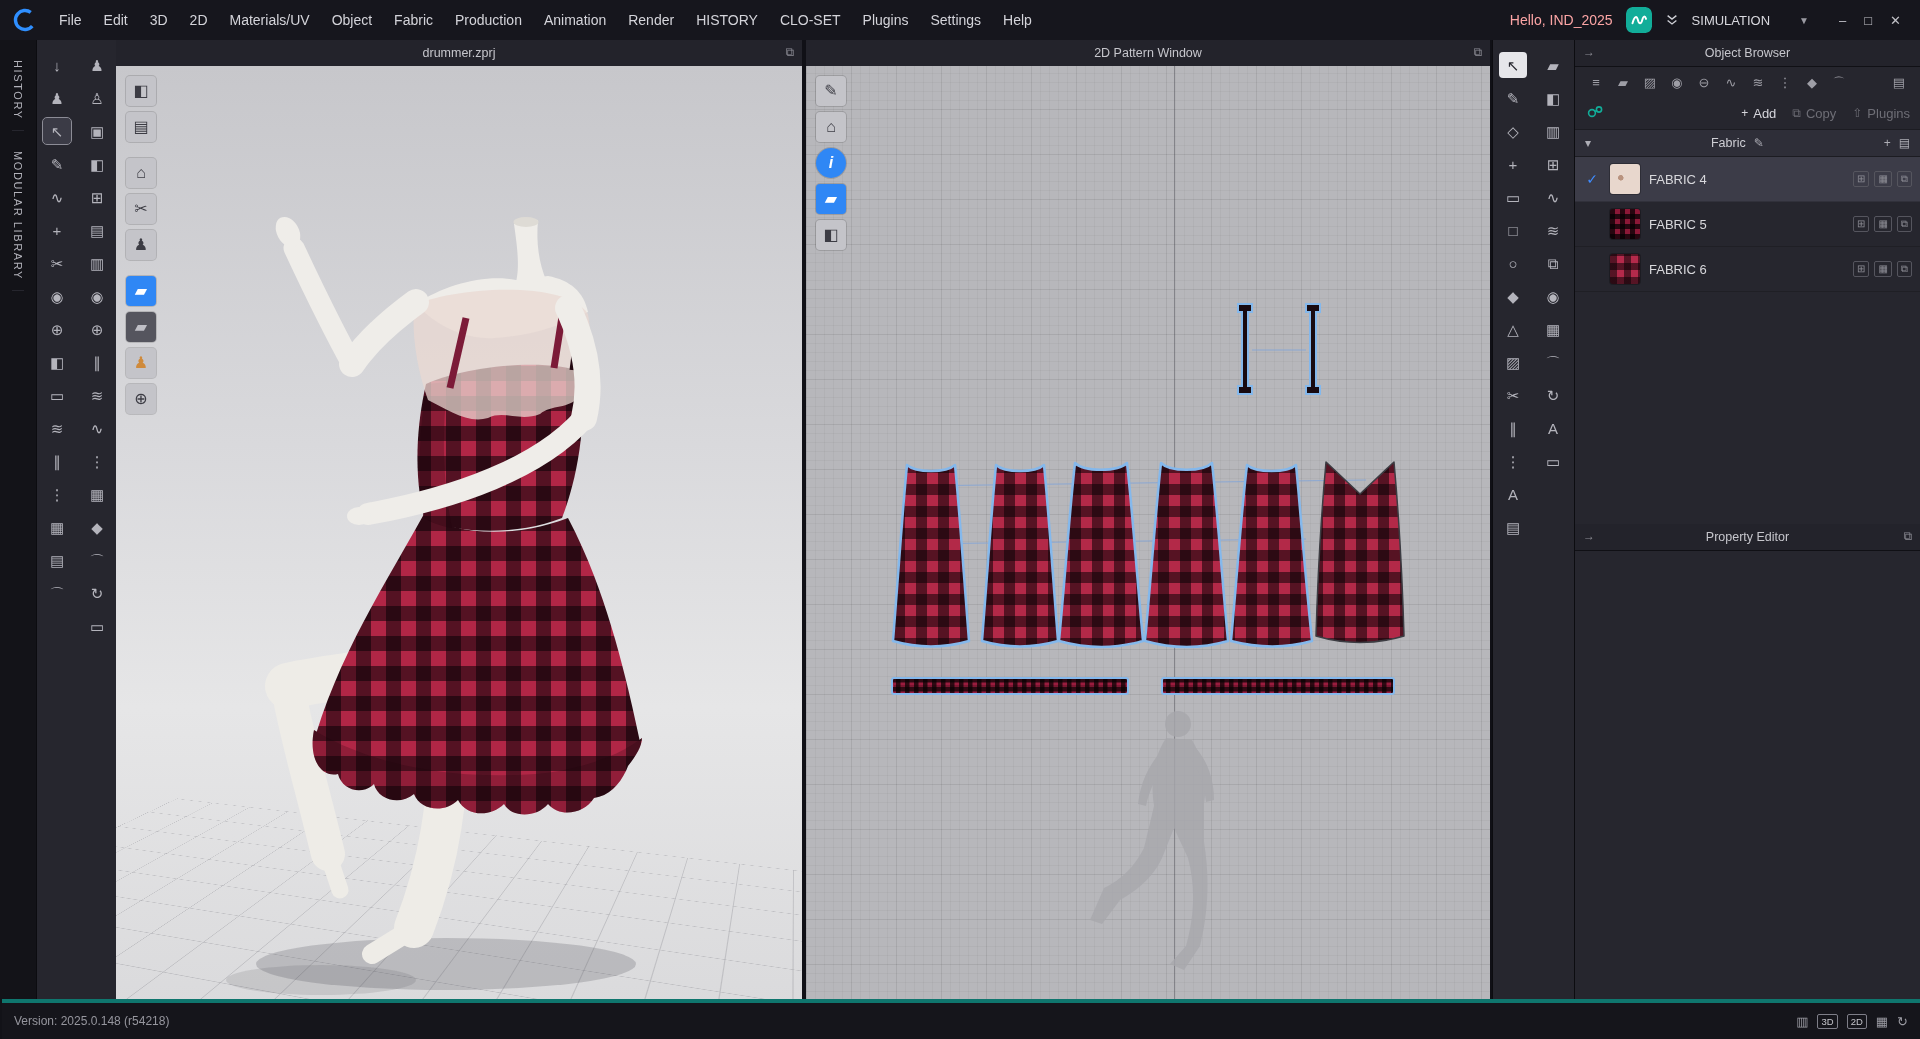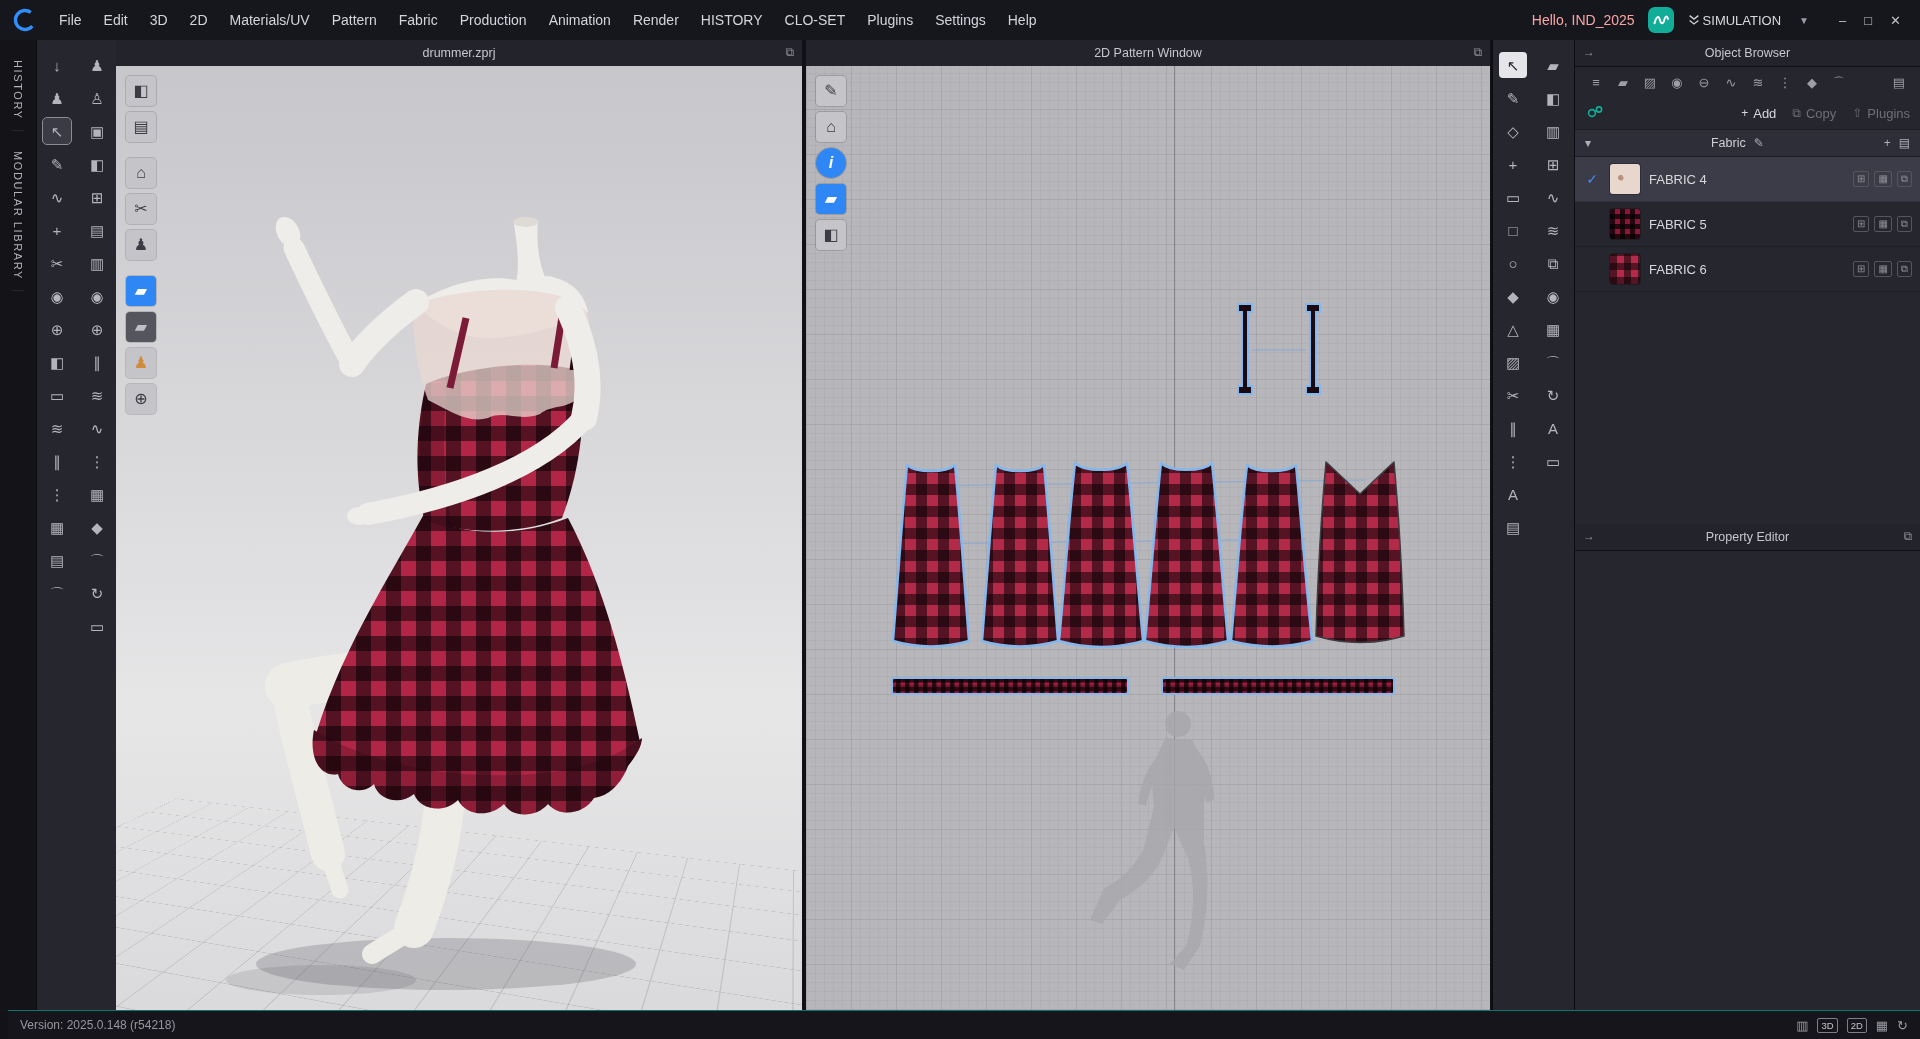--- a/index.html
+++ b/index.html
@@ -6,21 +6,21 @@
   #root{position:relative;width:1920px;height:1039px;background:#121218;font-family:"Liberation Sans",sans-serif;overflow:hidden;-webkit-font-smoothing:antialiased;}
 
   
   #menubar{position:absolute;top:0;left:0;right:0;height:40px;background:#16161d;display:flex;align-items:center;color:#d4d4da;font-size:14px;z-index:30;}
   .logo{width:26px;height:26px;margin:0 10px 0 12px;flex:0 0 auto;}
   #menu-items{display:flex;}
   .menu-item{padding:5px 11px;border-radius:3px;cursor:default;white-space:nowrap;}
   #menu-right{margin-left:auto;display:flex;align-items:center;gap:13px;padding-right:12px;}
   .greeting{color:#fca5a5;}
   .closet-btn{width:26px;height:26px;border-radius:6px;}
-  .sim-group{display:flex;align-items:center;gap:2px;color:#d8d8de;font-size:13px;}
+  .sim-group{display:flex;align-items:center;gap:13px;color:#d8d8de;font-size:13px;}
   .caret{font-size:10px;color:#9a9aa2;margin-left:16px;}
   #win-controls{display:flex;gap:4px;margin-left:10px;}
   .win-btn{color:#c2c2c8;font-size:13px;padding:2px 7px;}
 
   
   #workspace{position:absolute;top:40px;bottom:29px;left:0;right:0;background:#101016;}
 
   
   #leftstrip{position:absolute;left:0;top:0;bottom:0;width:36px;background:#131318;display:flex;flex-direction:column;align-items:center;padding-top:10px;gap:10px;}
   .vtab{writing-mode:vertical-rl;color:#b2b2ba;font-size:11px;letter-spacing:1.6px;padding:10px 0;border-bottom:1px solid #26262e;white-space:nowrap;}
@@ -93,41 +93,41 @@
       repeating-linear-gradient(90deg,rgba(8,2,5,.55) 0 7px,transparent 7px 14px),
       repeating-linear-gradient(0deg,rgba(8,2,5,.55) 0 7px,transparent 7px 14px);}
   .swatch.dark-plaid{background-color:#8c1837;background-image:
       repeating-linear-gradient(90deg,rgba(3,0,2,.74) 0 5px,transparent 5px 10px),
       repeating-linear-gradient(0deg,rgba(3,0,2,.74) 0 5px,transparent 5px 10px);}
   .row-icons{margin-left:auto;display:flex;gap:5px;}
   .row-icons span{color:#8e8e96;font-size:10px;border:1px solid #55555e;border-radius:2px;padding:1px 3px;line-height:1.2;}
   #property-bar{position:absolute;top:484px;left:0;right:0;}
 
   
-  #statusbar{position:absolute;bottom:0;left:8px;right:0;height:29px;background:#15151b;display:flex;align-items:center;color:#96969e;font-size:12px;padding:0 12px;box-sizing:border-box;border-top:1px solid #0f766e;z-index:30;}
+  #statusbar{position:absolute;bottom:0;left:2px;right:0;height:40px;background:#15151b;display:flex;align-items:center;color:#96969e;font-size:12px;padding:0 12px;box-sizing:border-box;border-top:4px solid #0f766e;z-index:30;}
   #status-icons{margin-left:auto;display:flex;align-items:center;gap:9px;}
   #status-icons .g{color:#9a9aa2;font-size:13px;}
   .badge{border:1px solid #7e7e88;border-radius:2px;font-size:9.5px;padding:1px 3px;color:#c6c6cc;}
 </style>
 </head>
 <body>
 
 <div id="root">
 
   <header id="menubar">
     <svg class="logo" viewBox="0 0 26 26">
       <circle cx="13" cy="13" r="9.5" stroke="#2f8fff" stroke-width="3.4" fill="none" stroke-dasharray="44 16" transform="rotate(40 13 13)"></circle>
     </svg>
     <nav id="menu-items">
         <span class="menu-item">File</span>
         <span class="menu-item">Edit</span>
         <span class="menu-item">3D</span>
         <span class="menu-item">2D</span>
         <span class="menu-item">Materials/UV</span>
-        <span class="menu-item">Pattern</span>
+        <span class="menu-item">Object</span>
         <span class="menu-item">Fabric</span>
         <span class="menu-item">Production</span>
         <span class="menu-item">Animation</span>
         <span class="menu-item">Render</span>
         <span class="menu-item">HISTORY</span>
         <span class="menu-item">CLO-SET</span>
         <span class="menu-item">Plugins</span>
         <span class="menu-item">Settings</span>
         <span class="menu-item">Help</span>
       </nav>

